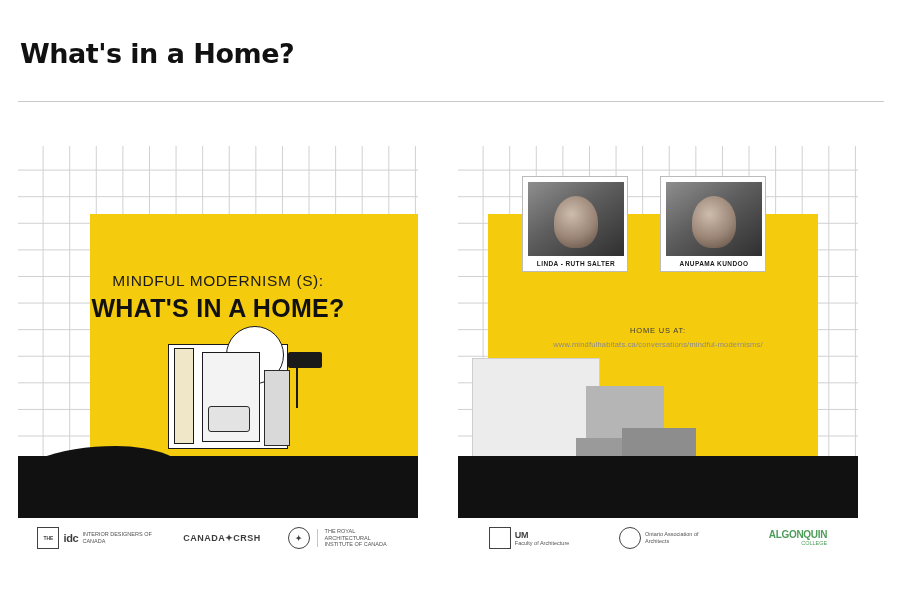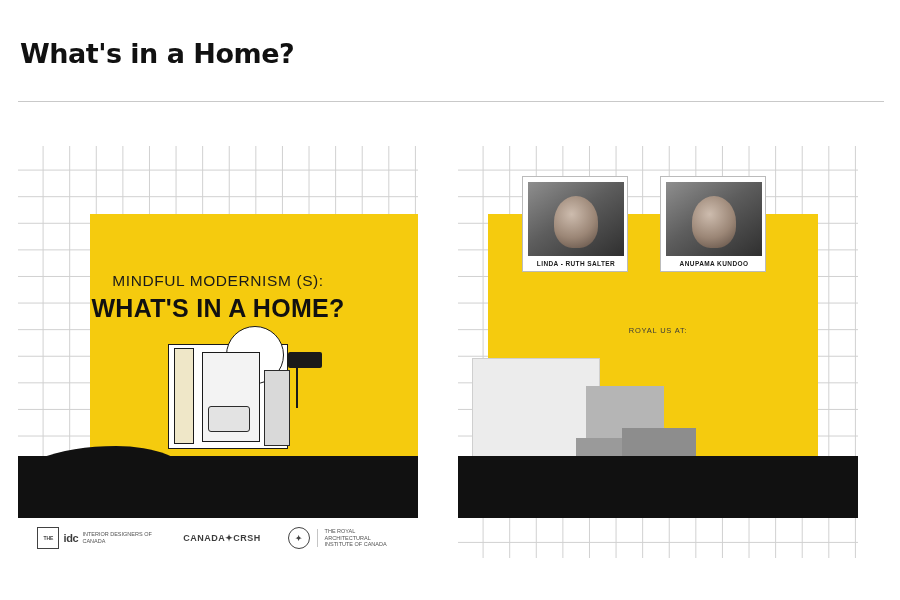--- a/index.html
+++ b/index.html
@@ -331,25 +331,45 @@
 
     <div class="portrait p1">
       <div class="photo"></div>
       <div class="cap">LINDA - RUTH SALTER</div>
     </div>
     <div class="portrait p2">
       <div class="photo"></div>
       <div class="cap">ANUPAMA KUNDOO</div>
     </div>
 
-    <div class="join-line">ROYAL US AT:</div>
+    <div class="join-line">HOME US AT:</div>
+    <div class="url-line">www.mindfulhabitats.ca/conversations/mindful-modernisms/</div>
 
     <div class="bldg b1"></div>
     <div class="bldg b2"></div>
     <div class="bldg b4"></div>
     <div class="bldg b3"></div>
     <div class="fence"></div>
 
     <div class="black-band"></div>
 
+    <div class="logo-strip">
+      <div class="logo">
+        <div class="mark box" style="font-size:7px;"></div>
+        <div>
+          <div class="big" style="font-size:9px;">UM</div>
+          <div class="txt">Faculty of Architecture</div>
+        </div>
+      </div>
+      <div class="logo">
+        <div class="mark ring"></div>
+        <div class="txt">Ontario Association of Architects</div>
+      </div>
+      <div class="logo green">
+        <div>
+          <div class="big" style="font-size:10px;">ALGONQUIN</div>
+          <div class="txt" style="text-align:right;">COLLEGE</div>
+        </div>
+      </div>
+    </div>
   </div>
 
 </div>
 
 </body></html>

